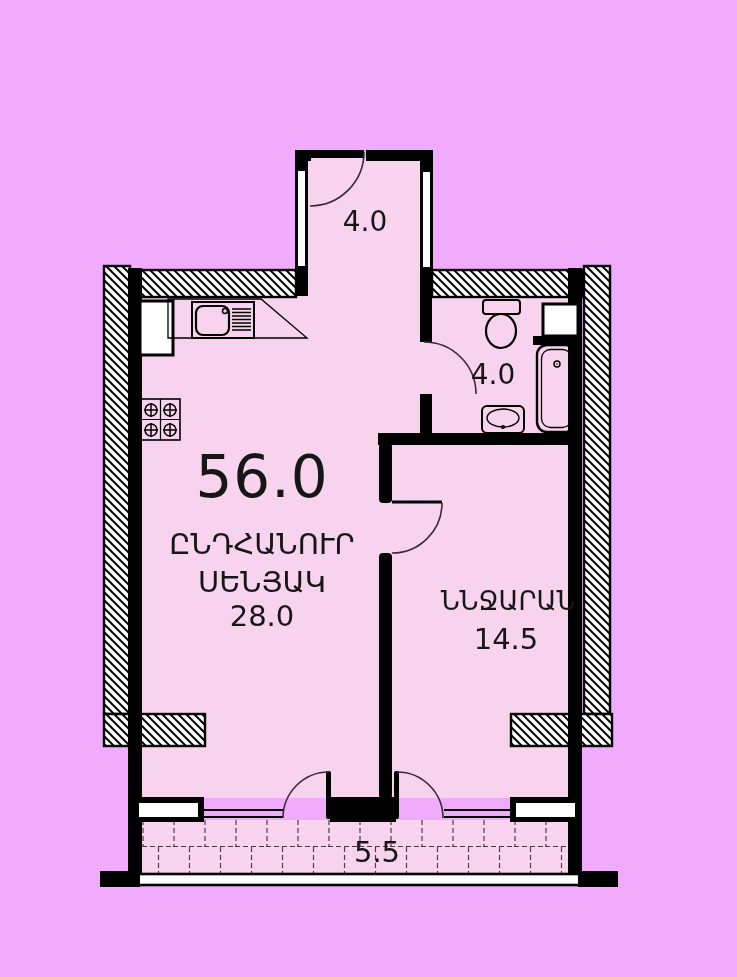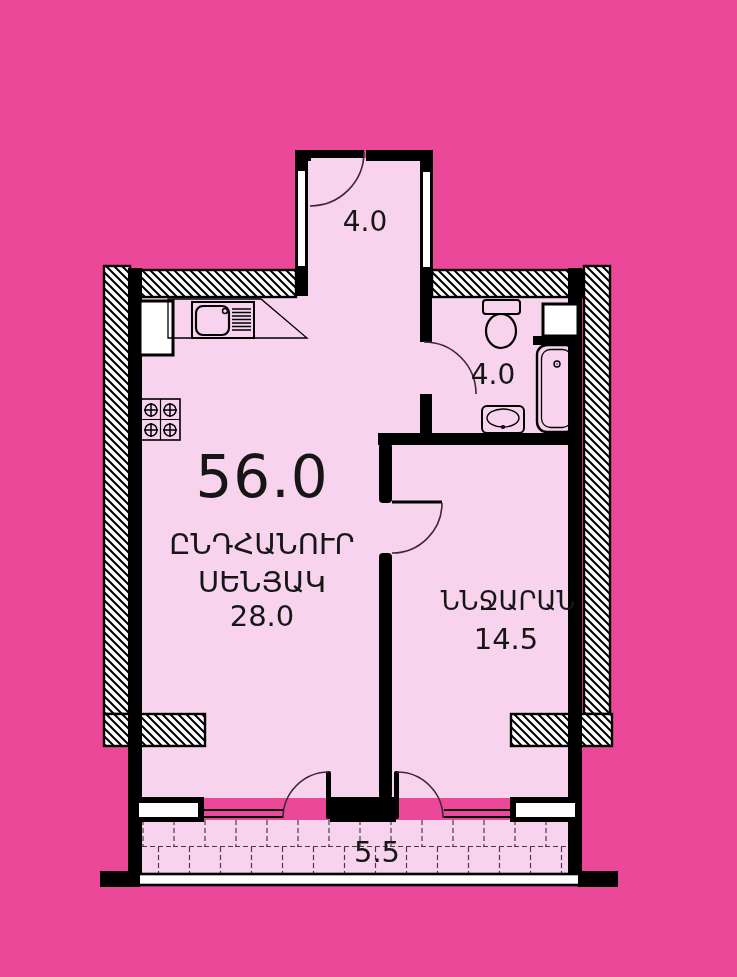--- a/index.html
+++ b/index.html
@@ -1,16 +1,16 @@
 <!DOCTYPE html>
 <html><head>
 <meta charset="utf-8">
 <style>
   html,body{margin:0;padding:0;background:#ffffff;}
-  .page{position:relative;width:737px;height:977px;background:#ec4899;overflow:hidden;
+  .page{position:relative;width:737px;height:977px;background:#f0abfc;overflow:hidden;
         font-family:"DejaVu Sans", sans-serif;}
   svg{display:block;}
   text{font-family:"DejaVu Sans", sans-serif;fill:#161616;}
   .room-label{font-size:28px;}
   .big-area{font-size:58px;letter-spacing:1px;}
   .name-label{font-size:29px;font-weight:500;}
   .bed-label{font-size:26px;font-weight:500;}
   .area-label{font-size:29px;}
   .mid{text-anchor:middle;}
 </style>

